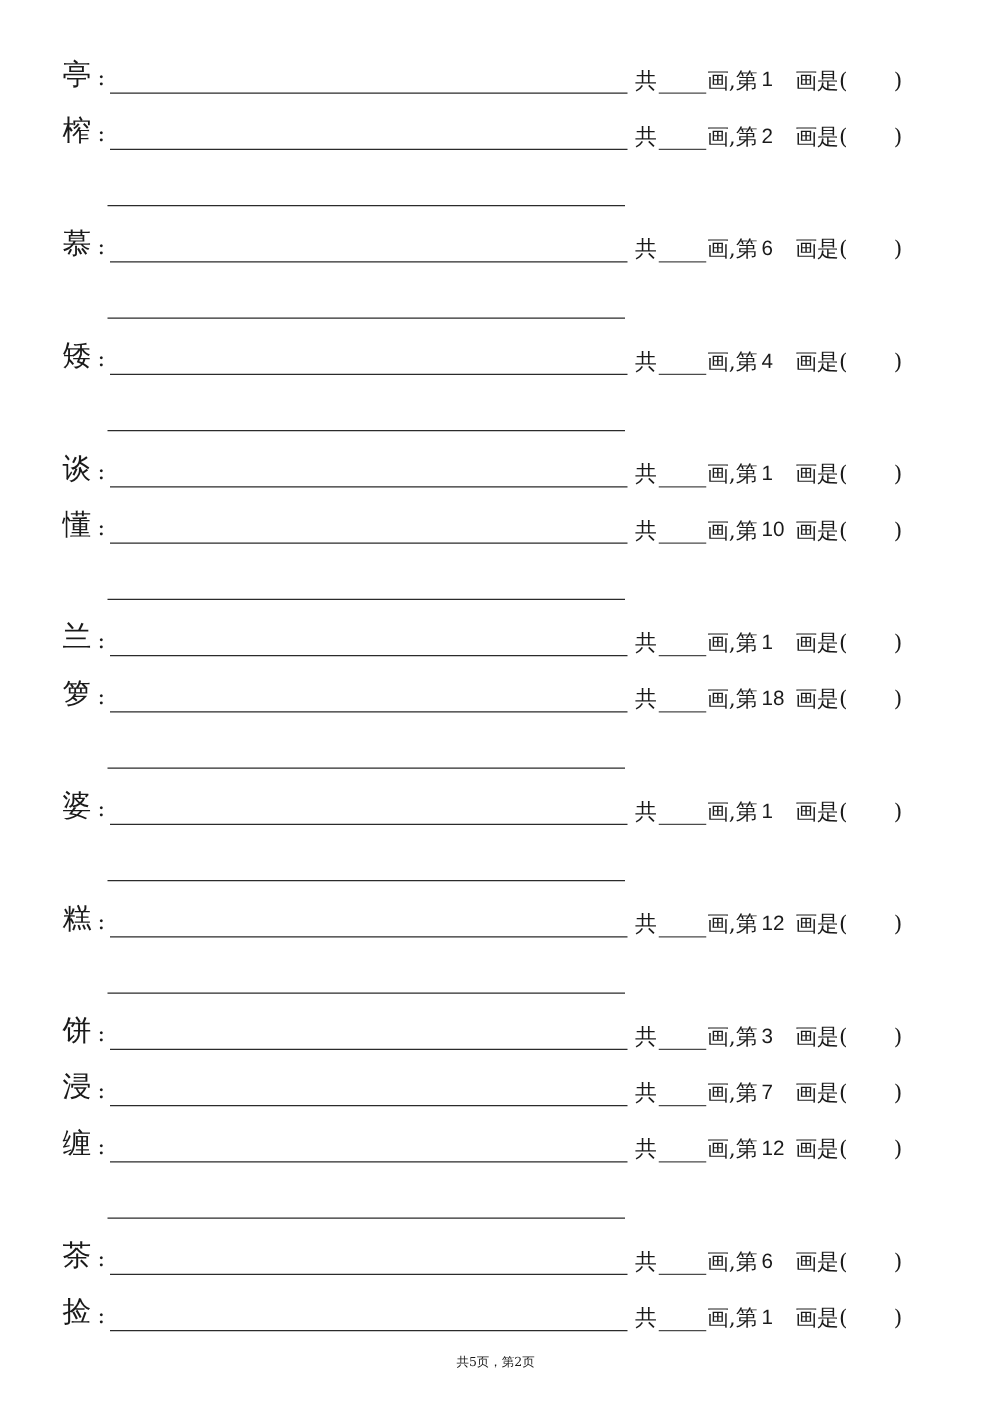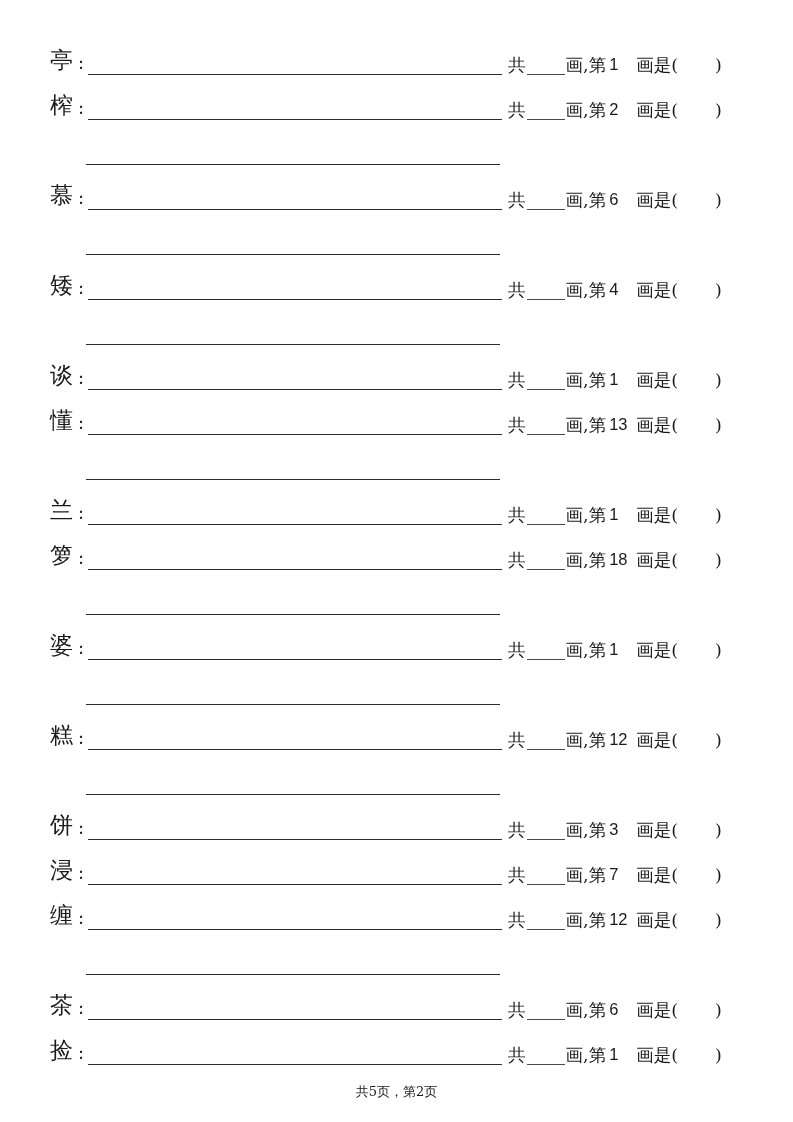--- a/index.html
+++ b/index.html
@@ -76,21 +76,21 @@
   .paren-gap {
     width: 37px;
     height: 10px;
   }
   .footer {
     position: absolute;
     top: 1083px;
     left: 0;
     width: 793px;
     text-align: center;
-    font-size: 13px;
+    font-size: 10px;
     color: #1a1a1a;
   }
 </style>
 </head>
 <body>
 
 <div class="rows">
   <div class="row entry">
     <span class="char">亭</span>
     <span class="colon">:</span>
@@ -185,21 +185,21 @@
 
   <div class="row entry">
     <span class="char">懂</span>
     <span class="colon">:</span>
     <span class="writeline"></span>
     <span class="right">
       <span>共</span>
       <span class="blank"></span>
       <span>画,</span>
       <span>第</span>
-      <span class="num">13</span>
+      <span class="num">10</span>
       <span>画是(</span>
       <span class="paren-gap"></span>
       <span>)</span>
     </span>
   </div>
 
   <div class="row cont">
     <span class="writeline"></span>
   </div>
 

